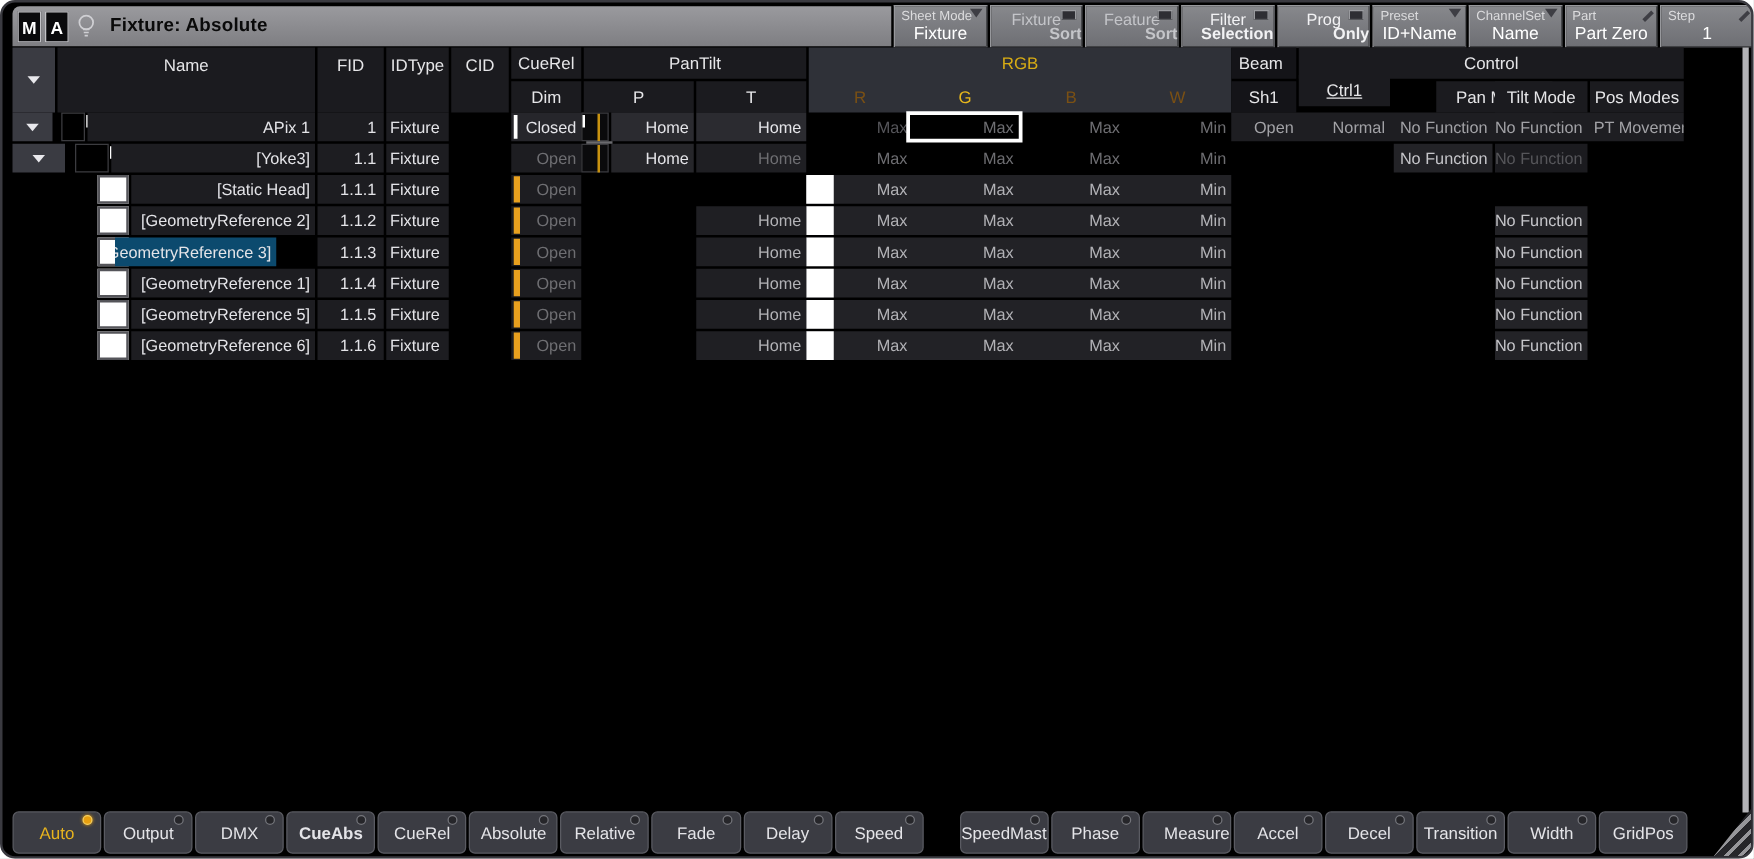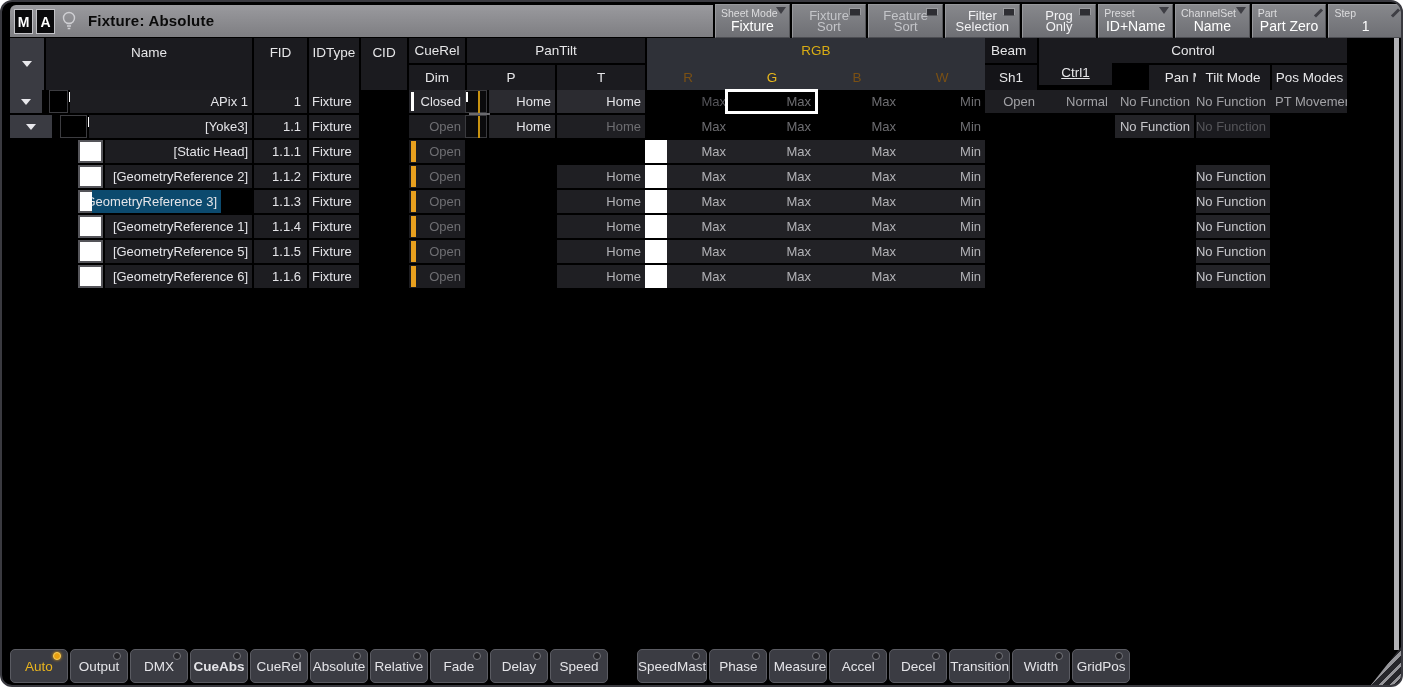--- a/index.html
+++ b/index.html
@@ -19,21 +19,21 @@
   #bulb{left:50px;top:5px;}
   #win-title{left:78px;top:7px;color:#0a0a0a;font-weight:bold;font-size:15px;letter-spacing:.2px;}
   
   #topbtns{left:713px;top:2px;width:688px;height:34px;display:flex;gap:2px;}
   .tbtn{position:relative;flex:1;background:linear-gradient(#87888c,#6e6f74);
     border:1px solid #97989c;border-bottom-color:#4c4d52;border-right-color:#55565a;
     box-sizing:border-box;overflow:hidden;cursor:pointer;}
   .tbtn .small{position:absolute;left:5px;top:2px;font-size:10.5px;color:#dcdcde;white-space:nowrap;}
   .tbtn .val{position:absolute;left:0;right:0;bottom:3px;text-align:center;font-size:14px;color:#fff;white-space:nowrap;}
   .tbtn .l1{position:absolute;left:0;right:0;top:3px;text-align:center;font-size:13px;color:#f2f2f4;white-space:nowrap;}
-  .tbtn .l2{position:absolute;left:0;right:0;bottom:3px;text-align:center;font-size:13px;color:#f2f2f4;white-space:nowrap;}
+  .tbtn .l2{position:absolute;left:0;right:0;bottom:3px;text-align:right;font-size:13px;color:#f2f2f4;white-space:nowrap;font-weight:bold;}
   .tbtn.dim .l1,.tbtn.dim .l2{color:#c4c5c9;}
   .ind-drop{position:absolute;right:3px;top:2px;width:0;height:0;
     border-left:5px solid transparent;border-right:5px solid transparent;border-top:7px solid #3e3e44;}
   .ind-led{position:absolute;right:4px;top:3px;width:10px;height:6px;background:#2e2e33;
     border:1px solid #9a9b9f;border-bottom-color:#55565a;}
   .ind-pencil{position:absolute;right:5px;top:3px;width:3px;height:10px;background:#3e3e44;transform:rotate(45deg);}
   
   .hcell{position:absolute;background:#1b1b1f;color:#e6e6e8;font-size:13.5px;
     display:flex;align-items:center;justify-content:center;box-sizing:border-box;white-space:nowrap;overflow:hidden;}
   
@@ -41,21 +41,21 @@
   .rcell{position:absolute;top:0;height:23px;box-sizing:border-box;font-size:13px;
     display:flex;align-items:center;white-space:nowrap;overflow:hidden;}
   .ra-r{justify-content:flex-end;padding-right:4px;}
   .ra-l{justify-content:flex-start;padding-left:3px;}
   .t-bright{color:#e4e4e8;} .t-mid{color:#b2b2b6;} .t-dim{color:#6e6e72;}
   .t-faint{color:#55555a;} .t-ctrl{color:#a2a2a6;} .t-ctrlb{color:#c6c6ca;} .t-ctrld{color:#56565a;}
   .treebox{position:absolute;top:0;height:23px;background:#3a3b42;display:flex;align-items:center;justify-content:center;}
   .arrow-dn{width:0;height:0;border-left:5px solid transparent;border-right:5px solid transparent;border-top:6px solid #e8e8ec;}
   .swatch{position:absolute;top:0;height:23px;box-sizing:border-box;}
   
-  #tabbar{left:8px;top:647px;width:1120px;height:34px;display:flex;gap:2px;}
+  #tabbar{left:8px;top:647px;width:1340px;height:34px;display:flex;gap:2px;}
   .tab{position:relative;flex:1;background:#3b3c43;border:1px solid #5a5b62;border-radius:5px;
     display:flex;align-items:center;justify-content:center;font-size:13.5px;color:#e4e4e8;cursor:pointer;box-sizing:border-box;}
   .tab .led{position:absolute;top:2px;right:6px;width:6px;height:6px;border-radius:50%;
     background:#26262a;border:1px solid #74757b;}
   .tab.active{color:#e8b41e;}
   .tab.active .led{background:#e8a010;border-color:#f6d060;box-shadow:0 0 3px #e8a010;}
   
   #rstrip{left:1392px;top:36px;width:5px;height:612px;background:#b2b2b6;}
   #resize{right:0;bottom:0;width:30px;height:38px;
     clip-path:polygon(100% 0,0 100%,100% 100%);

